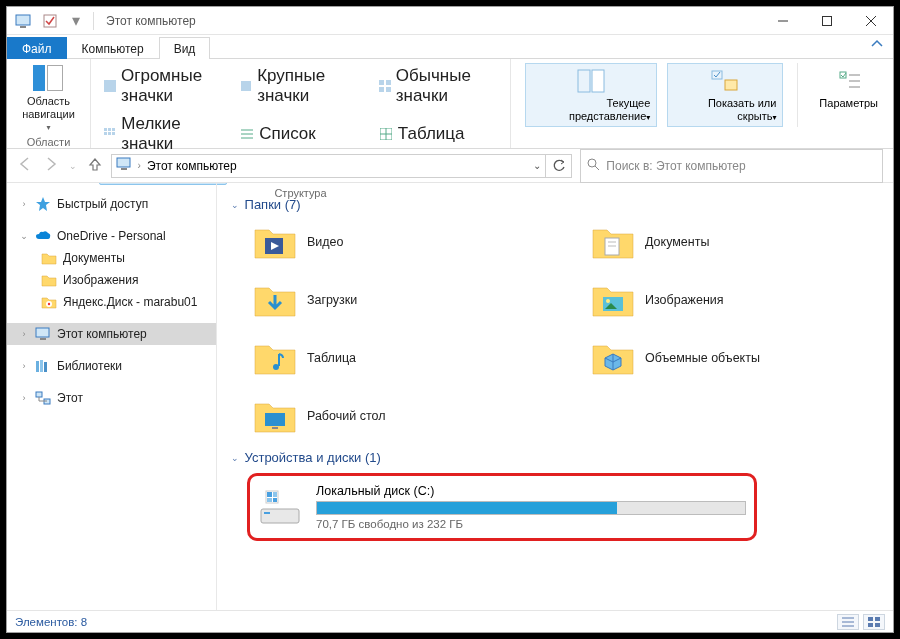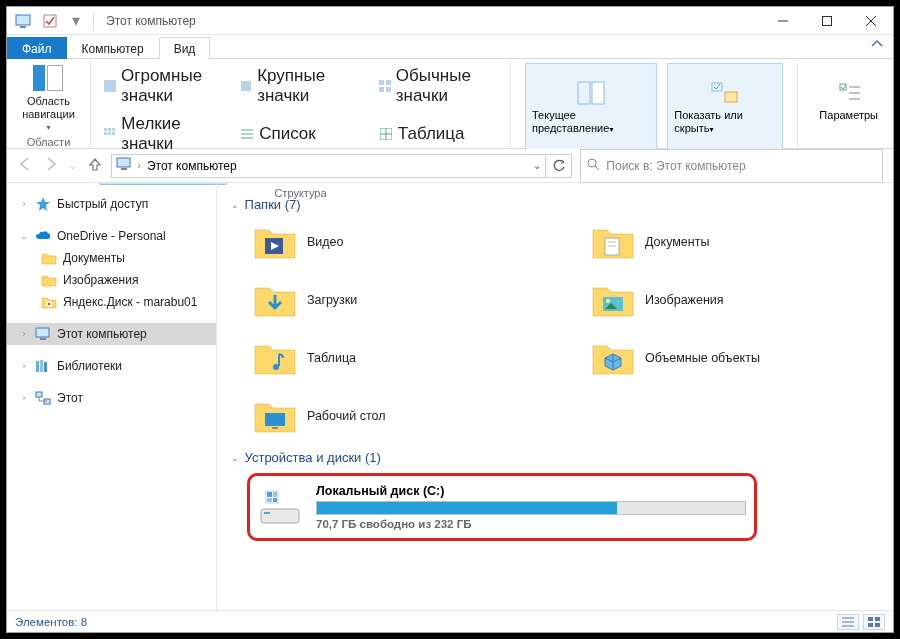--- a/index.html
+++ b/index.html
@@ -29,21 +29,21 @@
 .navpane-ico .right { width: 16px; height: 26px; background: #fff; border: 1px solid #aaa; }
 
 .rg2 { width: 420px; }
 .layout-grid { display: grid; grid-template-columns: repeat(3, 1fr); gap: 2px 8px; }
 .layout-opt { display: flex; align-items: center; gap: 5px; font-size: 17px; color: #222; padding: 2px 4px; border: 1px solid transparent; border-radius: 2px; }
 .layout-opt.selected { background: #cde6f7; border-color: #8cc5ec; }
 .layout-opt .mini { width: 14px; height: 14px; display: inline-flex; align-items: center; justify-content: center; }
 .mini svg { display: block; }
 
 .rg3 { flex: 1; display: flex; gap: 14px; padding-left: 14px; }
-.rbig { text-align: left; font-size: 11px; line-height: 13px; padding: 14px 6px; border: 1px solid transparent; }
+.rbig { text-align: right; font-size: 11px; line-height: 13px; padding: 2px 6px; border: 1px solid transparent; }
 .rbig.sel1 { background: #e9f3fb; border-color: #b6d8ef; }
 .rbig .bico { width: 30px; height: 26px; margin: 2px auto 3px; }
 
 .addr { height: 34px; background: #fff; border-bottom: 1px solid #e5e5e5; display: flex; align-items: center; padding: 4px 10px; gap: 8px; }
 .nav-arrows { display: flex; gap: 10px; color: #888; }
 .addrbox { flex: 1.6; height: 24px; border: 1px solid #cfcfcf; display: flex; align-items: center; padding: 0 4px; gap: 6px; font-size: 12px; position: relative; }
 .addrbox .chev { margin-left: auto; color: #555; font-size: 10px; }
 .refresh { width: 26px; height: 24px; border: 1px solid #cfcfcf; border-left: none; display: flex; align-items: center; justify-content: center; color: #444; }
 .searchbox { flex: 1; height: 24px; border: 1px solid #cfcfcf; display: flex; align-items: center; padding: 16px 6px; gap: 6px; font-size: 12px; color: #888; }
 
@@ -60,21 +60,21 @@
 .section-hdr { font-size: 13px; color: #224a8b; padding: 8px 0 4px 4px; display: flex; align-items: center; gap: 6px; }
 .section-hdr .car { font-size: 9px; color: #5a7bb0; }
 .folders-grid { display: grid; grid-template-columns: 1fr 1fr; column-gap: 40px; row-gap: 6px; padding-left: 20px; }
 .folder-tile { display: flex; align-items: center; gap: 10px; font-size: 12.5px; color: #222; padding: 6px; }
 .folder-ico { width: 44px; height: 40px; position: relative; }
 .folder-ico svg { width: 44px; height: 40px; display:block; }
 
 .drive-wrap { padding-left: 20px; margin-top: 4px; }
 .drive { display: flex; align-items: center; gap: 14px; padding: 8px; border: 3px solid #e12020; border-radius: 10px; width: 510px; }
 .drive-ico { width: 44px; height: 40px; }
-.drive-info { flex: 1; font-weight: bold; }
+.drive-info { flex: 1; }
 .drive-name { font-size: 12.5px; }
 .drive-bar { width: 100%; height: 14px; background: #e6e6e6; border: 1px solid #bcbcbc; margin: 3px 0; position: relative; }
 .drive-bar .fill { position: absolute; left: 0; top: 0; bottom: 0; background: #26a0da; }
 .drive-free { font-size: 11.5px; color: #666; }
 
 .status { height: 22px; border-top: 1px solid #e5e5e5; display: flex; align-items: center; font-size: 11.5px; color: #2a5aa0; padding: 0 8px; }
 .status .right { margin-left: auto; display: flex; gap: 4px; }
 .status .vbtn { width: 22px; height: 16px; border: 1px solid #cdd6e0; display: flex; align-items: center; justify-content: center; background: #f4f7fb; }
 .folder-shape { fill:#ffd86b; stroke:#d9a63a; stroke-width:0.5; }
 </style>

